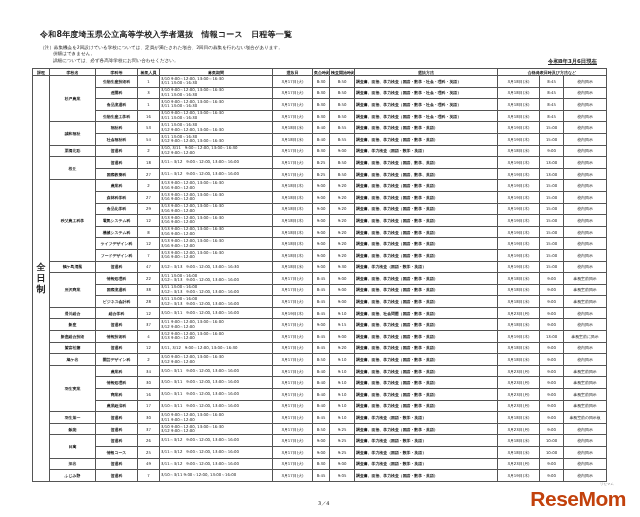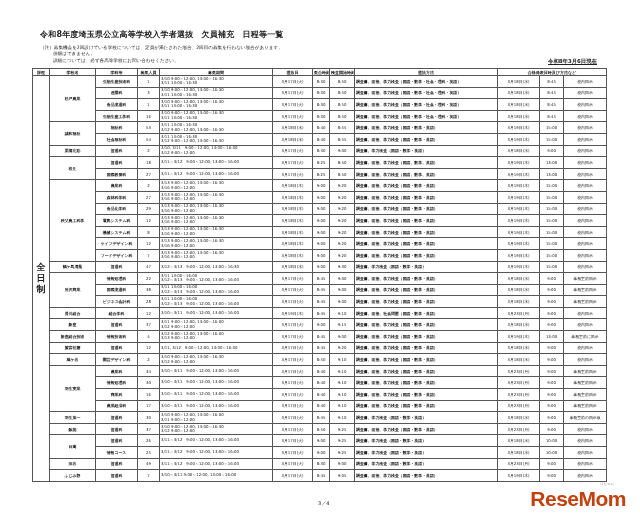--- a/index.html
+++ b/index.html
@@ -18,21 +18,21 @@
   td.type{font-size:9px;font-weight:bold;line-height:11px;white-space:normal;letter-spacing:0;}
   tr.r td{height:10.6px;}
   table{border:1.2px solid #333;}
   .pageno{position:absolute;left:318px;top:500px;font-size:5px;}
   .logo{position:absolute;right:14px;top:487px;font-size:21px;font-weight:bold;color:#c2410c;font-family:"Liberation Sans",sans-serif;letter-spacing:-0.5px;}
   .logo-sub{position:absolute;right:26px;top:482px;font-size:3.4px;color:#888;}
 </style>
 </head>
 <body>
 
-<div class="title">令和8年度埼玉県公立高等学校入学者選抜　欠員補充　日程等一覧</div>
+<div class="title">令和8年度埼玉県公立高等学校入学者選抜　情報コース　日程等一覧</div>
 <div class="notes">
   <div>（注）募集機会を2回設けている学校については、定員が満たされた場合、2回目の募集を行わない場合があります。</div>
   <div class="indent">併願はできません。</div>
   <div class="indent">詳細については、必ず各高等学校にお問い合わせください。</div>
 </div>
 <div class="asof">令和8年3月6日現在</div>
 
 <table>
   <colgroup>
     <col style="width:17px">

